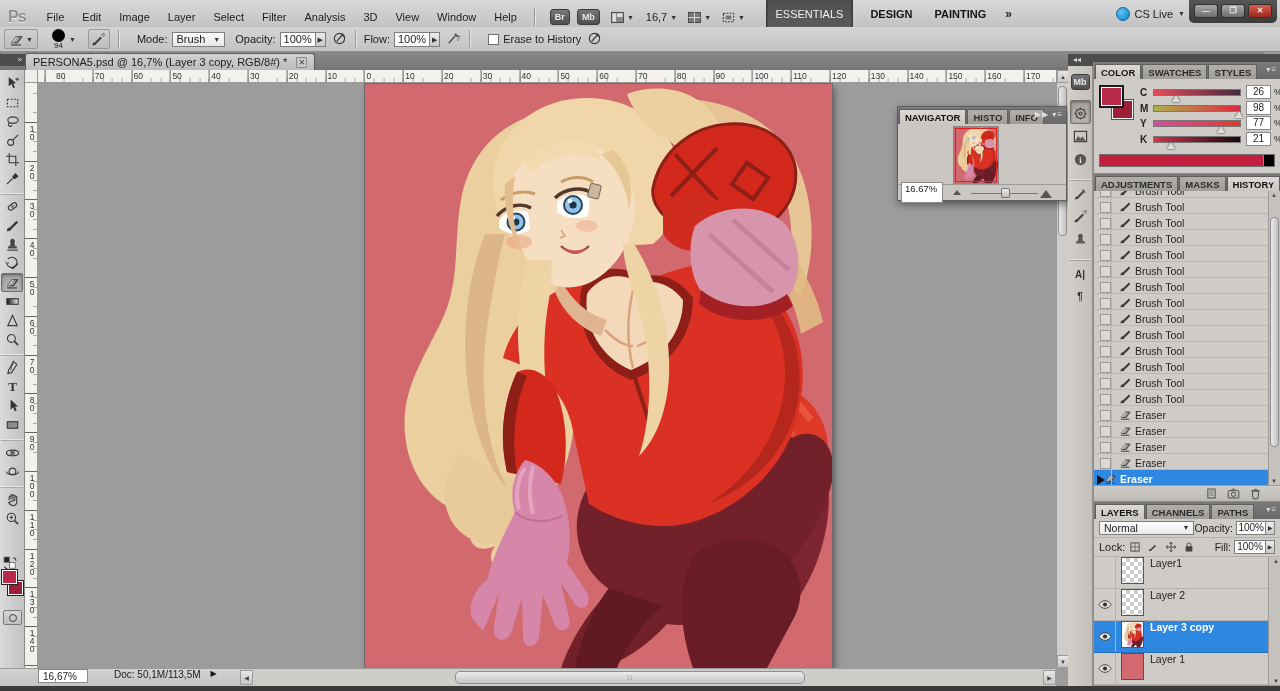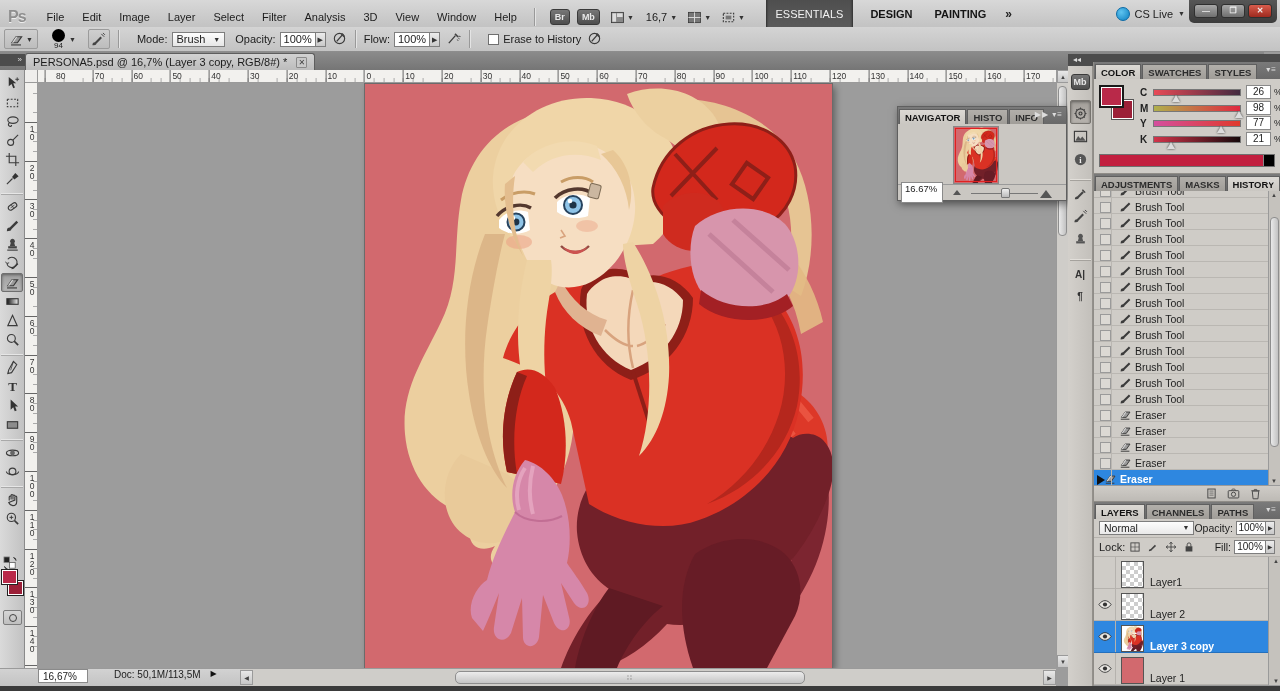--- a/index.html
+++ b/index.html
@@ -150,21 +150,21 @@
   
   .lyr-ctrl { height:19px; background:#cfccc7; display:flex; align-items:center; border-bottom:1px solid #b5b2ad; padding:0 5px; }
   .lyr-blend { width:100px; height:14px; background:linear-gradient(#fdfdfd,#e9e9e9); border:1px solid #7e7e7e; font-size:10.5px; line-height:12px; padding:0 4px; display:flex; justify-content:space-between; align-items:center; }
   .lyr-lbl { margin-left:auto; font-size:10.5px; }
   .lyr-fld { width:32px; height:14px; background:#fff; border:1px solid #7e7e7e; font-size:10px; line-height:12px; text-align:center; margin-left:3px; }
   .mini-spin { width:9px; height:14px; background:linear-gradient(#ececec,#c9c9c9); border:1px solid #7e7e7e; border-left:none; font-size:6px; text-align:center; line-height:13px; color:#333; }
   .lock-row { height:19px; }
   .lock-ics { display:flex; gap:6px; margin-left:4px; }
   .lock-ics svg { width:12px; height:12px; stroke:#444; fill:none; stroke-width:1.2; }
   .lyr-list { background:#cfccc7; border-bottom:1px solid #9a9a9a; position:relative; }
-  .lyr-row { height:32px; display:flex; align-items:flex-end; border-bottom:1px solid #b5b2ad; }
+  .lyr-row { height:32px; display:flex; align-items:flex-start; border-bottom:1px solid #b5b2ad; }
   .lyr-eye { width:22px; height:100%; border-right:1px solid #b5b2ad; display:flex; align-items:center; justify-content:center; }
   .lyr-eye svg { width:14px; height:10px; }
   .lyr-thumb { width:23px; height:27px; margin:0 6px 0 5px; border:1px solid #555; background:#fff; position:relative; overflow:hidden; }
   .checker { background-image:linear-gradient(45deg,#cdcdcd 25%,transparent 25%,transparent 75%,#cdcdcd 75%),linear-gradient(45deg,#cdcdcd 25%,#fff 25%,#fff 75%,#cdcdcd 75%); background-size:8px 8px; background-position:0 0,4px 4px; }
   .lyr-name { font-size:10.5px; }
   .lyr-row.selected { background:#2e87e0; border-bottom-color:#2470bd; }
   .lyr-row.selected .lyr-name { color:#fff; font-weight:bold; }
   .lyr-scroll { position:absolute; right:0; top:0; bottom:0; width:12px; background:#c5c2bd; border-left:1px solid #9a9a9a; }
 
   

